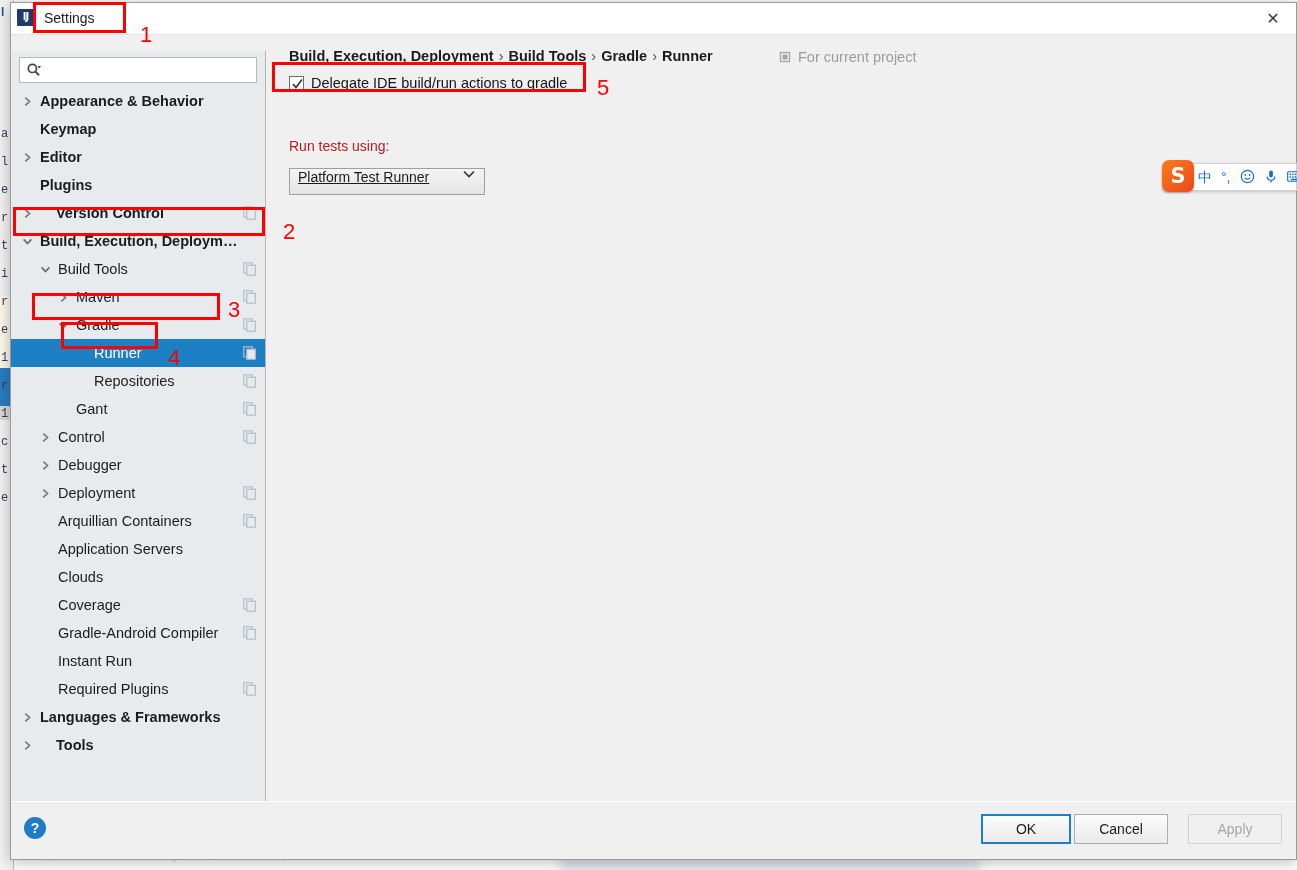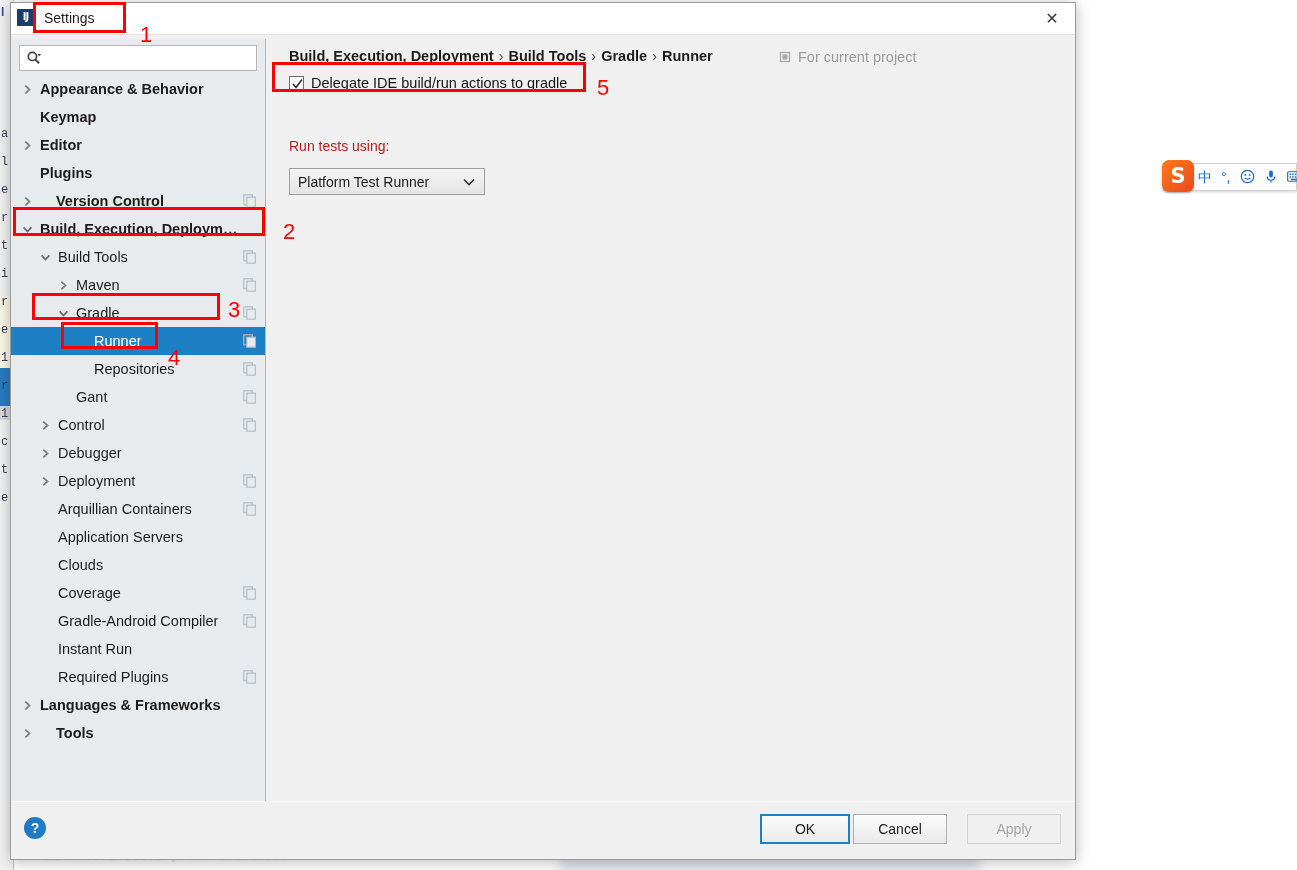--- a/index.html
+++ b/index.html
@@ -59,21 +59,21 @@
     background: #2b7dc1;
   }
   #bg-ide .bg-grey-strip {
     position: absolute; left: 0; top: 406px; width: 14px; height: 14px;
     background: #d9d9d9;
   }
 
   
   #settings-dialog {
     position: absolute; left: 10px; top: 2px;
-    width: 1066px; height: 858px;
+    width: 1287px; height: 858px;
     background: #f0f0f0;
     border: 1px solid #9b9b9b;
     box-shadow: 0 2px 14px rgba(0,0,0,.28);
   }
 
   
   .titlebar {
     position: relative; height: 32px; background: #ffffff;
     border-bottom: 1px solid #e2e2e2;
   }
@@ -96,21 +96,21 @@
     font-family: "DejaVu Sans", sans-serif;
   }
 
   
   .dlg-body {
     position: absolute; left: 0; top: 32px; right: 0; bottom: 58px;
   }
 
   
   .left-pane {
-    position: absolute; left: 0; top: 4px; width: 255px; bottom: 0;
+    position: absolute; left: 0; top: 16px; width: 255px; bottom: 0;
     background: #e7ebee;
     border-right: 1px solid #b5b5b5;
     overflow: hidden;
   }
   .search-wrap {
     margin: 6px 8px 4px 8px; height: 26px;
     background: #ffffff; border: 1px solid #b8b8b8;
     display: flex; align-items: center; padding-left: 6px;
   }
   .search-wrap .mag {
@@ -172,22 +172,22 @@
 
   .field-label {
     position: absolute; left: 22px; top: 103px;
     font-size: 14px; color: #b91c1c;
   }
   .combo {
     position: absolute; left: 22px; top: 133px;
     width: 196px; height: 27px;
     background: linear-gradient(to bottom,#f4f4f4 0%, #e4e4e4 100%);
     border: 1px solid #9f9f9f;
-    display: flex; align-items: center;
-    font-size: 14px; color: #1b1b1b; padding-left: 8px;
+    display: flex; align-items: flex-start;
+    font-size: 14px; color: #1b1b1b; padding-left: 8px; text-decoration: underline;
   }
   .combo .cv { flex: 1; }
   .combo .chev {
     width: 30px; display: flex; align-items: center; justify-content: center;
     color: #333;
   }
 
   
   .dlg-footer {
     position: absolute; left: 0; right: 0; bottom: 0; height: 58px;

